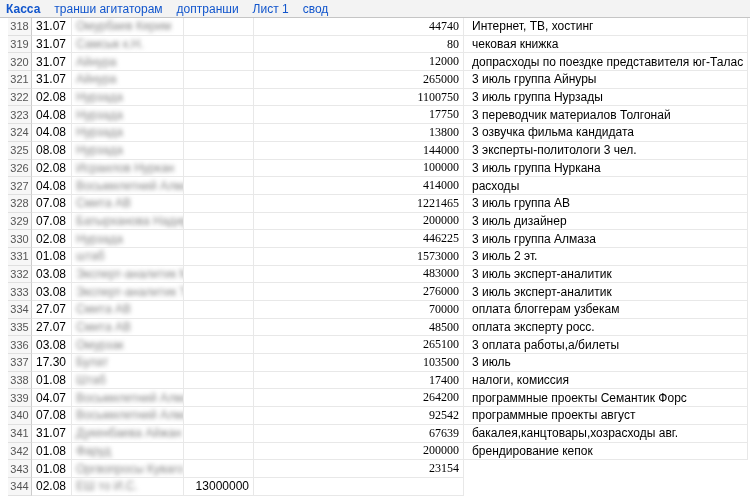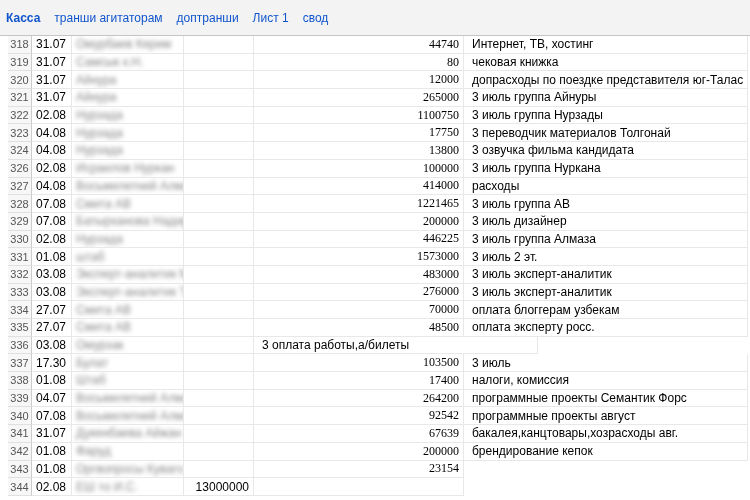--- a/index.html
+++ b/index.html
@@ -8,21 +8,21 @@
     font-size: 12px;
     background: #fff;
     width: 750px;
     height: 500px;
     overflow: hidden;
     position: relative;
   }
   .tabbar {
     display: flex;
     align-items: center;
-    height: 36px;
+    height: 18px;
     border-bottom: 1px solid #c5c5c5;
     background: #f3f3f3;
     padding-left: 6px;
     gap: 14px;
   }
   .tab {
     font-size: 12px;
     color: #1155cc;
     cursor: pointer;
     white-space: nowrap;
@@ -146,20 +146,30 @@
       <div class="cell rownum">324</div>
       <div class="cell c-date">04.08</div>
       <div class="cell c-name">
         <span class="blur">Нурзада</span>
       </div>
       <div class="cell c-amt1"></div>
       <div class="cell c-amt2">13800</div>
       <div class="cell c-desc">3 озвучка фильма кандидата</div>
     </div>
     <div class="row">
+      <div class="cell rownum">325</div>
+      <div class="cell c-date">08.08</div>
+      <div class="cell c-name">
+        <span class="blur">Нурзада</span>
+      </div>
+      <div class="cell c-amt1"></div>
+      <div class="cell c-amt2">144000</div>
+      <div class="cell c-desc">3 эксперты-политологи 3 чел.</div>
+    </div>
+    <div class="row">
       <div class="cell rownum">326</div>
       <div class="cell c-date">02.08</div>
       <div class="cell c-name">
         <span class="blur">Исраилов Нуркан</span>
       </div>
       <div class="cell c-amt1"></div>
       <div class="cell c-amt2">100000</div>
       <div class="cell c-desc">3 июль группа Нуркана</div>
     </div>
     <div class="row">
@@ -252,20 +262,21 @@
       <div class="cell c-amt2">48500</div>
       <div class="cell c-desc">оплата эксперту росс.</div>
     </div>
     <div class="row">
       <div class="cell rownum">336</div>
       <div class="cell c-date">03.08</div>
       <div class="cell c-name">
         <span class="blur">Омурзак</span>
       </div>
       <div class="cell c-amt1"></div>
+      <div class="cell c-amt2">265100</div>
       <div class="cell c-desc">3 оплата работы,а/билеты</div>
     </div>
     <div class="row">
       <div class="cell rownum">337</div>
       <div class="cell c-date">17.30</div>
       <div class="cell c-name">
         <span class="blur">Булат</span>
       </div>
       <div class="cell c-amt1"></div>
       <div class="cell c-amt2">103500</div>

